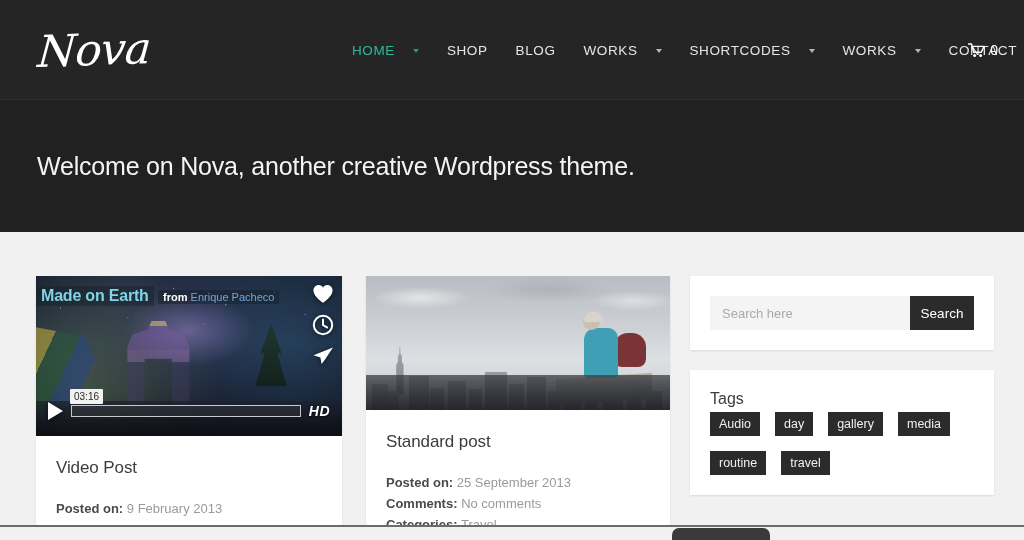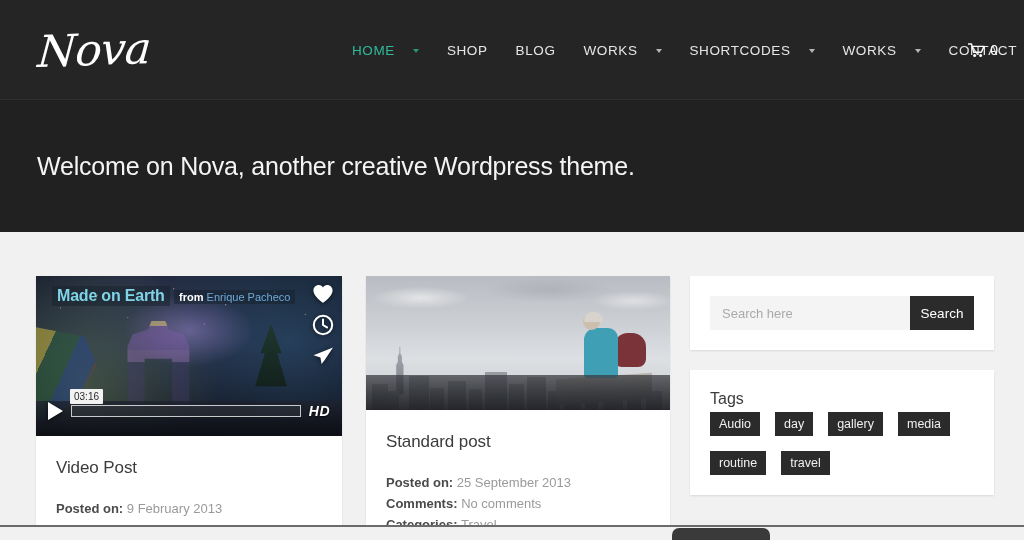--- a/index.html
+++ b/index.html
@@ -171,21 +171,21 @@
     width: 44px; height: 54%;
     background: linear-gradient(180deg, rgba(30,55,40,.85), rgba(14,24,18,.9));
     clip-path: polygon(50% 0, 74% 34%, 64% 34%, 86% 72%, 14% 72%, 36% 34%, 26% 34%);
     filter: blur(.5px);
   }
   .video-ground {
     position: absolute; left:0; right:0; bottom:0; height: 22%;
     background: linear-gradient(180deg, rgba(30,34,46,.75), rgba(12,14,20,.95));
   }
 
-  .v-title-wrap { position: absolute; left: 16px; top: 10px; }
+  .v-title-wrap { position: absolute; left: 0; top: 10px; }
   .v-title {
     display: inline-block;
     background: rgba(20,30,40,.45);
     color: #7fd4e8;
     font-size: 16px;
     font-weight: bold;
     padding: 1px 5px;
     letter-spacing: -0.2px;
   }
   .v-sub {

